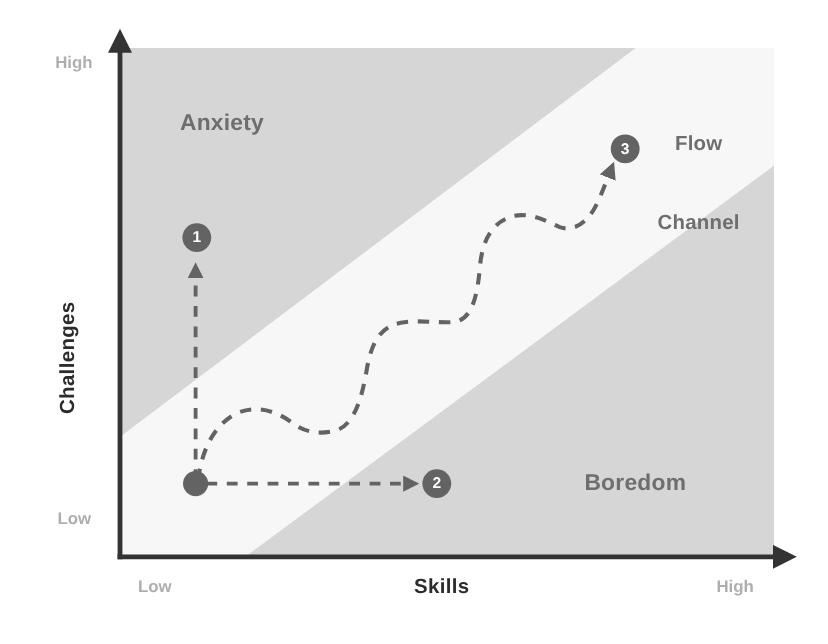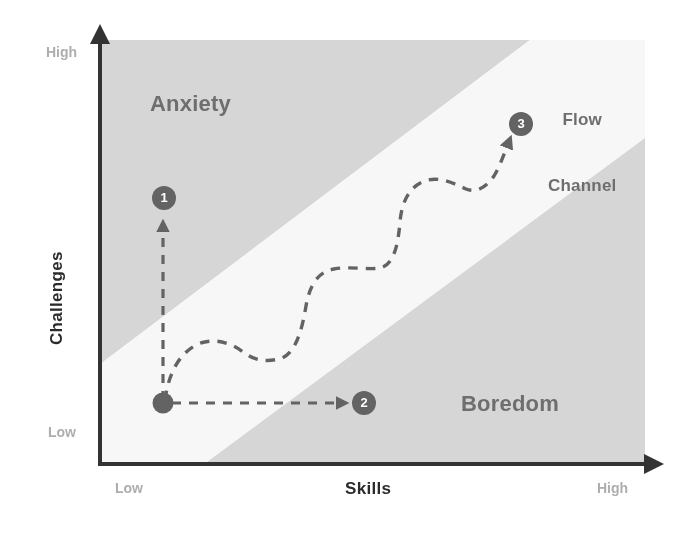--- a/index.html
+++ b/index.html
@@ -25,21 +25,21 @@
     top: 0;
     width: 690px;
     height: 537px;
   }
   .txt {
     position: absolute;
     white-space: pre;
     line-height: 1.0;
   }
   .zone-label {
-    font-size: 22px;
+    font-size: 19px;
     font-weight: bold;
     color: #6e6e6e;
     letter-spacing: 0.2px;
   }
   .channel-label {
     font-size: 17px;
     font-weight: bold;
     color: #6e6e6e;
     letter-spacing: 0.2px;
     line-height: 22px;
@@ -127,21 +127,21 @@
     <line x1="98" y1="464" x2="648" y2="464" stroke="#333333" stroke-width="4" marker-end="url(#axisArrow)"></line>
   </svg>
 
   <div class="txt zone-label" style="left:150px; top:93px;">Anxiety</div>
 
   <div class="txt channel-label" style="left:548px; top:65px;">
     <div>Flow</div>
     <div>Channel</div>
   </div>
 
-  <div class="txt zone-label" style="left:461px; top:393px;">Boredom</div>
+  <div class="txt zone-label" style="left:487px; top:393px;">Boredom</div>
 
   <div class="badge-num" style="left:152px; top:186px;">1</div>
   <div class="badge-num" style="left:352px; top:391px;">2</div>
   <div class="badge-num" style="left:509px; top:112px;">3</div>
 
   <div class="txt tick-label" style="left:46px; top:45px;">High</div>
   <div class="txt tick-label" style="left:48px; top:425px;">Low</div>
   <div class="txt tick-label" style="left:115px; top:481px;">Low</div>
   <div class="txt tick-label" style="left:597px; top:481px;">High</div>
 

